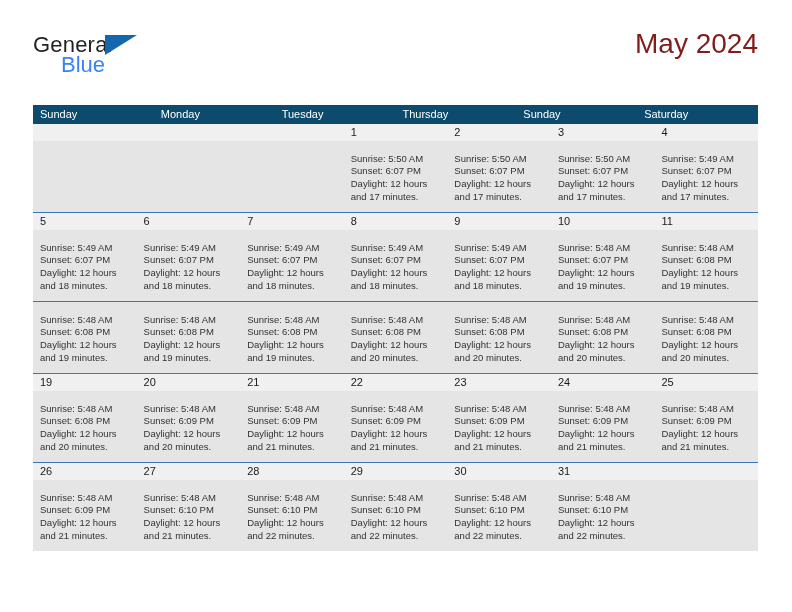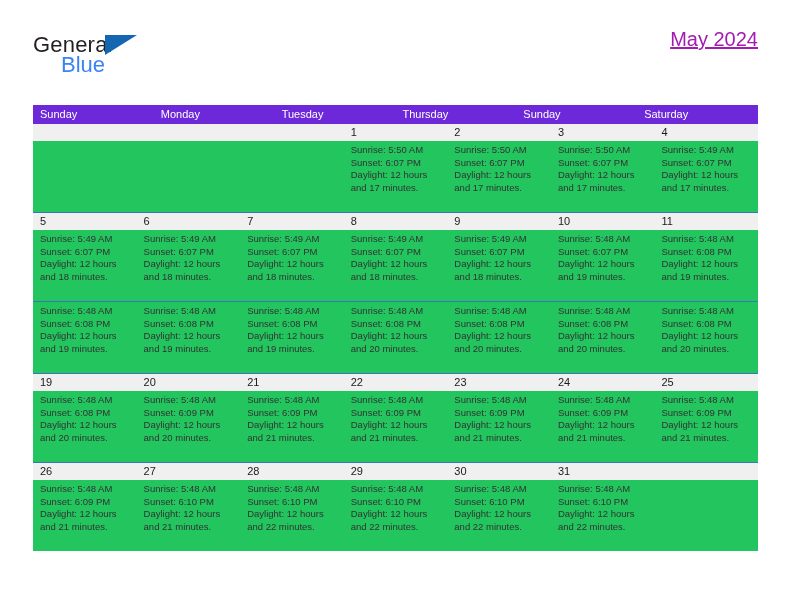--- a/index.html
+++ b/index.html
@@ -62,25 +62,24 @@
     width: 0;
     height: 0;
     border-left: 32px solid #1566b0;
     border-bottom: 20px solid transparent;
   }
 
   .title {
     position: absolute;
     right: 0;
     top: 0;
-    font-size: 20px;
-    color: #a21caf;
+    font-size: 28px;
+    color: #7f1d1d;
     white-space: nowrap;
     font-family: "Liberation Sans", sans-serif;
-    text-decoration: underline;
   }
   .subtitle {
     position: absolute;
     right: 0;
     top: 50px;
     font-size: 14px;
     color: #2e2e2e;
     white-space: nowrap;
     font-family: "Liberation Sans", sans-serif;
     margin-top: 28px;
@@ -89,21 +88,21 @@
   
   .calendar {
     position: absolute;
     left: 33px;
     top: 105px;
     width: 725px;
   }
 
   .weekdays {
     display: flex;
-    background: #6d28d9;
+    background: #0c4a6e;
     height: 19px;
   }
   .weekday {
     flex: 1 1 0;
     box-sizing: border-box;
     padding-left: 7px;
     font-size: 11px;
     line-height: 19px;
     color: #ffffff;
     white-space: nowrap;
@@ -119,21 +118,22 @@
   }
 
   .week-numbers {
     display: flex;
     background: #f0f0f0;
     height: 17px;
   }
   .week-body {
     display: flex;
     height: 71px;
-    background: #22c55e;
+    background: #e5e5e5;
+    align-items: center;
   }
 
   .daynum {
     flex: 1 1 0;
     box-sizing: border-box;
     padding-left: 7px;
     font-size: 11px;
     line-height: 17px;
     color: #1a1a1a;
     font-family: "Liberation Sans", sans-serif;

